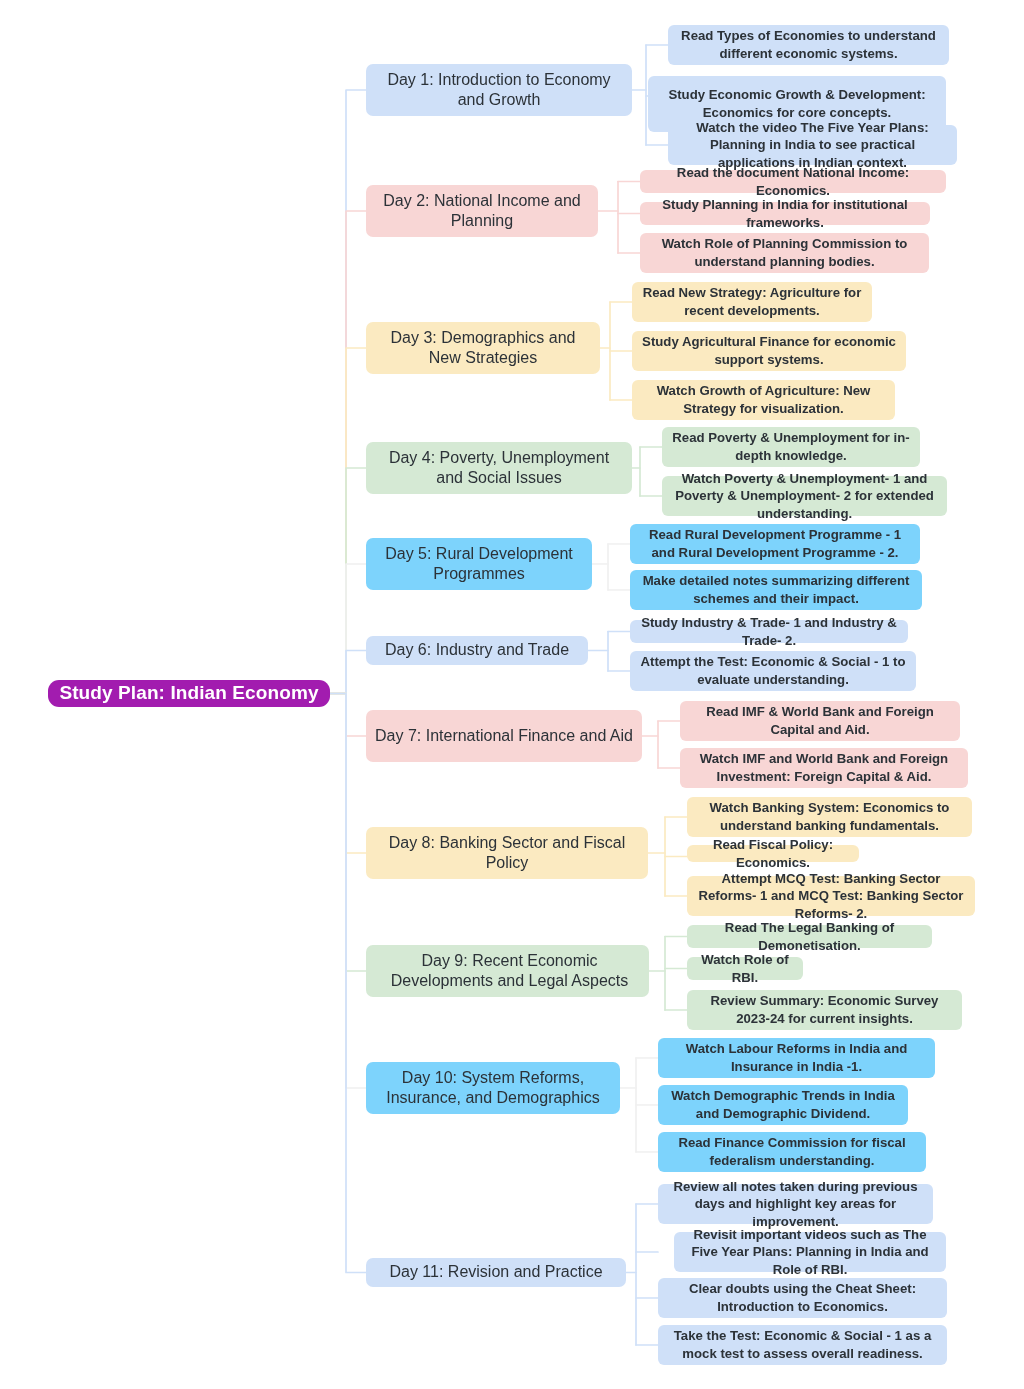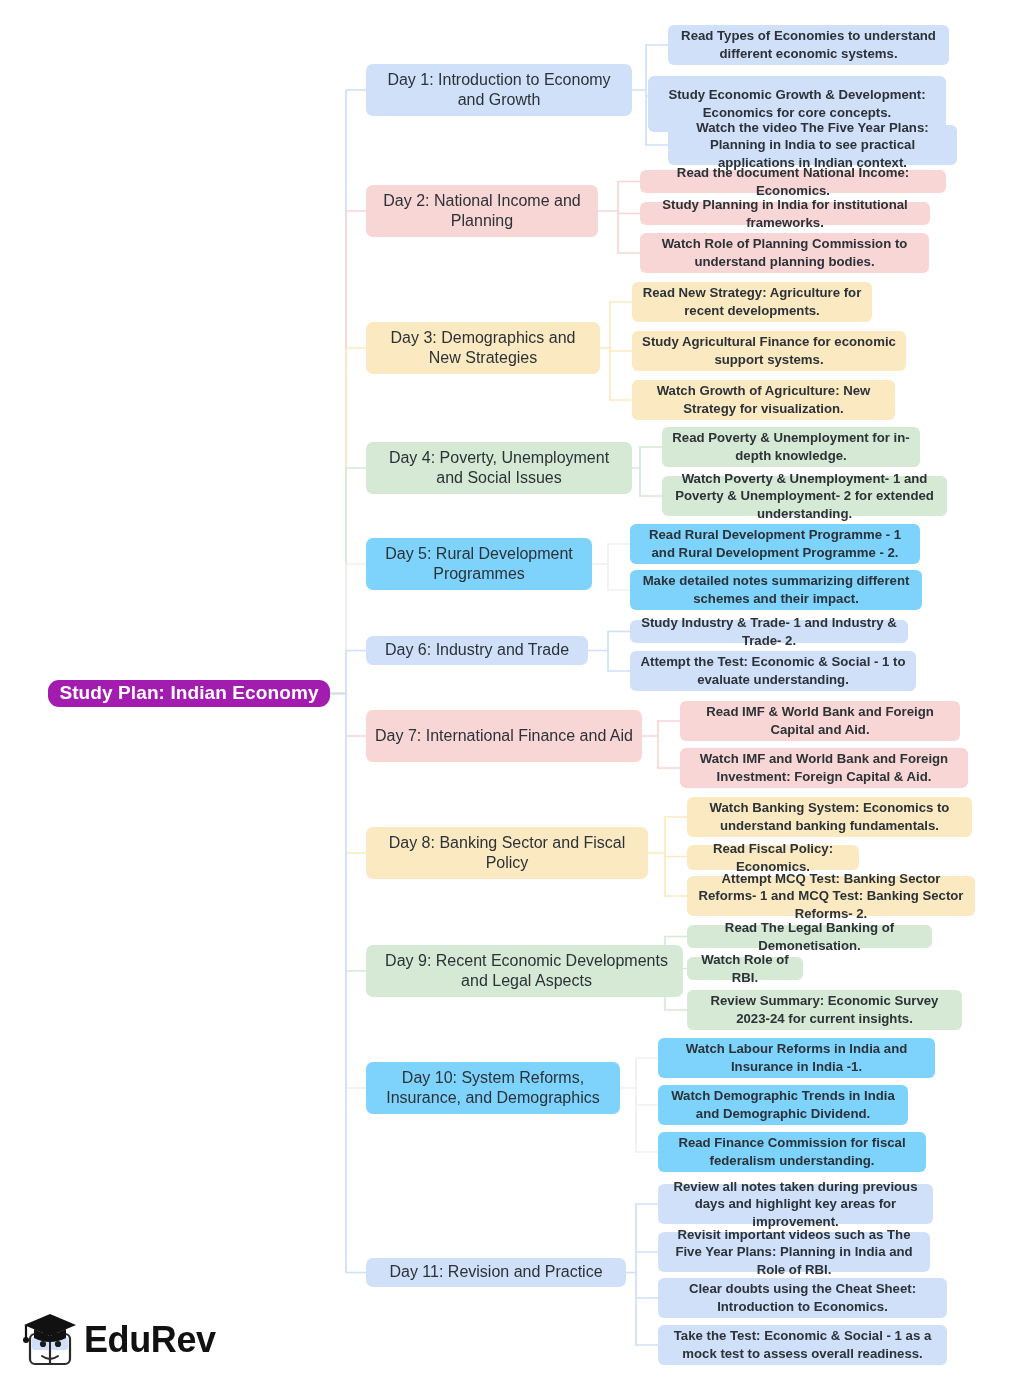--- a/index.html
+++ b/index.html
@@ -139,50 +139,30 @@
       <div class="node leaf c-grey" style="left: 630px; top: 524px; width: 290px; height: 40px;">Read Rural Development Programme - 1 and Rural Development Programme - 2.</div>
       <div class="node leaf c-grey" style="left: 630px; top: 570px; width: 292px; height: 40px;">Make detailed notes summarizing different schemes and their impact.</div>
       <div class="node day c-blue" style="left: 366px; top: 636px; width: 222px; height: 29px;">Day 6: Industry and Trade</div>
       <div class="node leaf c-blue" style="left: 630px; top: 620px; width: 278px; height: 23px;">Study Industry &amp; Trade- 1 and Industry &amp; Trade- 2.</div>
       <div class="node leaf c-blue" style="left: 630px; top: 651px; width: 286px; height: 40px;">Attempt the Test: Economic &amp; Social - 1 to evaluate understanding.</div>
       <div class="node day c-pink" style="left: 366px; top: 710px; width: 276px; height: 52px; text-align: center;">Day 7: International Finance and Aid</div>
       <div class="node leaf c-pink" style="left: 680px; top: 701px; width: 280px; height: 40px;">Read IMF &amp; World Bank and Foreign Capital and Aid.</div>
       <div class="node leaf c-pink" style="left: 680px; top: 748px; width: 288px; height: 40px;">Watch IMF and World Bank and Foreign Investment: Foreign Capital &amp; Aid.</div>
       <div class="node day c-yellow" style="left: 366px; top: 827px; width: 282px; height: 52px;">Day 8: Banking Sector and Fiscal Policy</div>
       <div class="node leaf c-yellow" style="left: 687px; top: 797px; width: 285px; height: 40px;">Watch Banking System: Economics to understand banking fundamentals.</div>
-      <div class="node leaf c-yellow" style="left: 687px; top: 845px; width: 172px; height: 25px;">Read Fiscal Policy: Economics.</div>
+      <div class="node leaf c-yellow" style="left: 687px; top: 845px; width: 172px; height: 17px;">Read Fiscal Policy: Economics.</div>
       <div class="node leaf c-yellow" style="left: 687px; top: 876px; width: 288px; height: 40px;">Attempt MCQ Test: Banking Sector Reforms- 1 and MCQ Test: Banking Sector Reforms- 2.</div>
-      <div class="node day c-green" style="left: 366px; top: 945px; width: 317px; height: 52px; padding-left: 12px;">Day 9: Recent Economic Developments and Legal Aspects</div>
+      <div class="node day c-green" style="left: 366px; top: 945px; width: 283px; height: 52px; padding-left: 12px;">Day 9: Recent Economic Developments and Legal Aspects</div>
       <div class="node leaf c-green" style="left: 687px; top: 925px; width: 245px; height: 23px;">Read The Legal Banking of Demonetisation.</div>
       <div class="node leaf c-green" style="left: 687px; top: 957px; width: 116px; height: 23px;">Watch Role of RBI.</div>
       <div class="node leaf c-green" style="left: 687px; top: 990px; width: 275px; height: 40px;">Review Summary: Economic Survey 2023-24 for current insights.</div>
       <div class="node day c-grey" style="left: 366px; top: 1062px; width: 254px; height: 52px;">Day 10: System Reforms, Insurance, and Demographics</div>
       <div class="node leaf c-grey" style="left: 658px; top: 1038px; width: 277px; height: 40px;">Watch Labour Reforms in India and Insurance in India -1.</div>
       <div class="node leaf c-grey" style="left: 658px; top: 1085px; width: 250px; height: 40px;">Watch Demographic Trends in India and Demographic Dividend.</div>
       <div class="node leaf c-grey" style="left: 658px; top: 1132px; width: 268px; height: 40px;">Read Finance Commission for fiscal federalism understanding.</div>
       <div class="node day c-blue" style="left: 366px; top: 1258px; width: 260px; height: 29px;">Day 11: Revision and Practice</div>
       <div class="node leaf c-blue" style="left: 658px; top: 1184px; width: 275px; height: 40px;">Review all notes taken during previous days and highlight key areas for improvement.</div>
-      <div class="node leaf c-blue" style="left: 658px; top: 1232px; width: 272px; height: 40px;">Revisit important videos such as The Five Year Plans: Planning in India and Role of RBI.</div>
+      <div class="node leaf c-blue" style="left: 674px; top: 1232px; width: 272px; height: 40px;">Revisit important videos such as The Five Year Plans: Planning in India and Role of RBI.</div>
       <div class="node leaf c-blue" style="left: 658px; top: 1278px; width: 289px; height: 40px;">Clear doubts using the Cheat Sheet: Introduction to Economics.</div>
       <div class="node leaf c-blue" style="left: 658px; top: 1325px; width: 289px; height: 40px;">Take the Test: Economic &amp; Social - 1 as a mock test to assess overall readiness.</div>
     </div>
 
-  <div id="logo">
-    <svg id="logo-mark" viewBox="0 0 64 64">
-
-      <rect x="12" y="26" width="40" height="30" rx="5" ry="5" fill="#ffffff" stroke="#2b2b2b" stroke-width="2.2"></rect>
-      <line x1="32" y1="26" x2="32" y2="56" stroke="#2b2b2b" stroke-width="2.2"></line>
-
-      <rect x="14" y="29" width="36" height="13" rx="3" ry="3" fill="#cfe0f8"></rect>
-      <line x1="32" y1="29" x2="32" y2="42" stroke="#2b2b2b" stroke-width="2"></line>
-      <circle cx="25" cy="36" r="3.1" fill="#1a1a1a"></circle>
-      <circle cx="40" cy="36" r="3.1" fill="#1a1a1a"></circle>
-
-      <path d="M24 48 Q32 54 40 48" fill="none" stroke="#2b2b2b" stroke-width="2" stroke-linecap="round"></path>
-
-      <path d="M6 17 L32 6 L58 17 L32 28 Z" fill="#111111"></path>
-      <path d="M16 21 L16 30 Q32 38 48 30 L48 21 L32 28 Z" fill="#111111"></path>
-      <path d="M8 18 L8 30" stroke="#111111" stroke-width="2.2" stroke-linecap="round"></path>
-      <circle cx="8" cy="32" r="3" fill="#111111"></circle>
-    </svg>
-    <div id="logo-text">EduRev</div>
-  </div>
 </div>
 
 </body></html>

